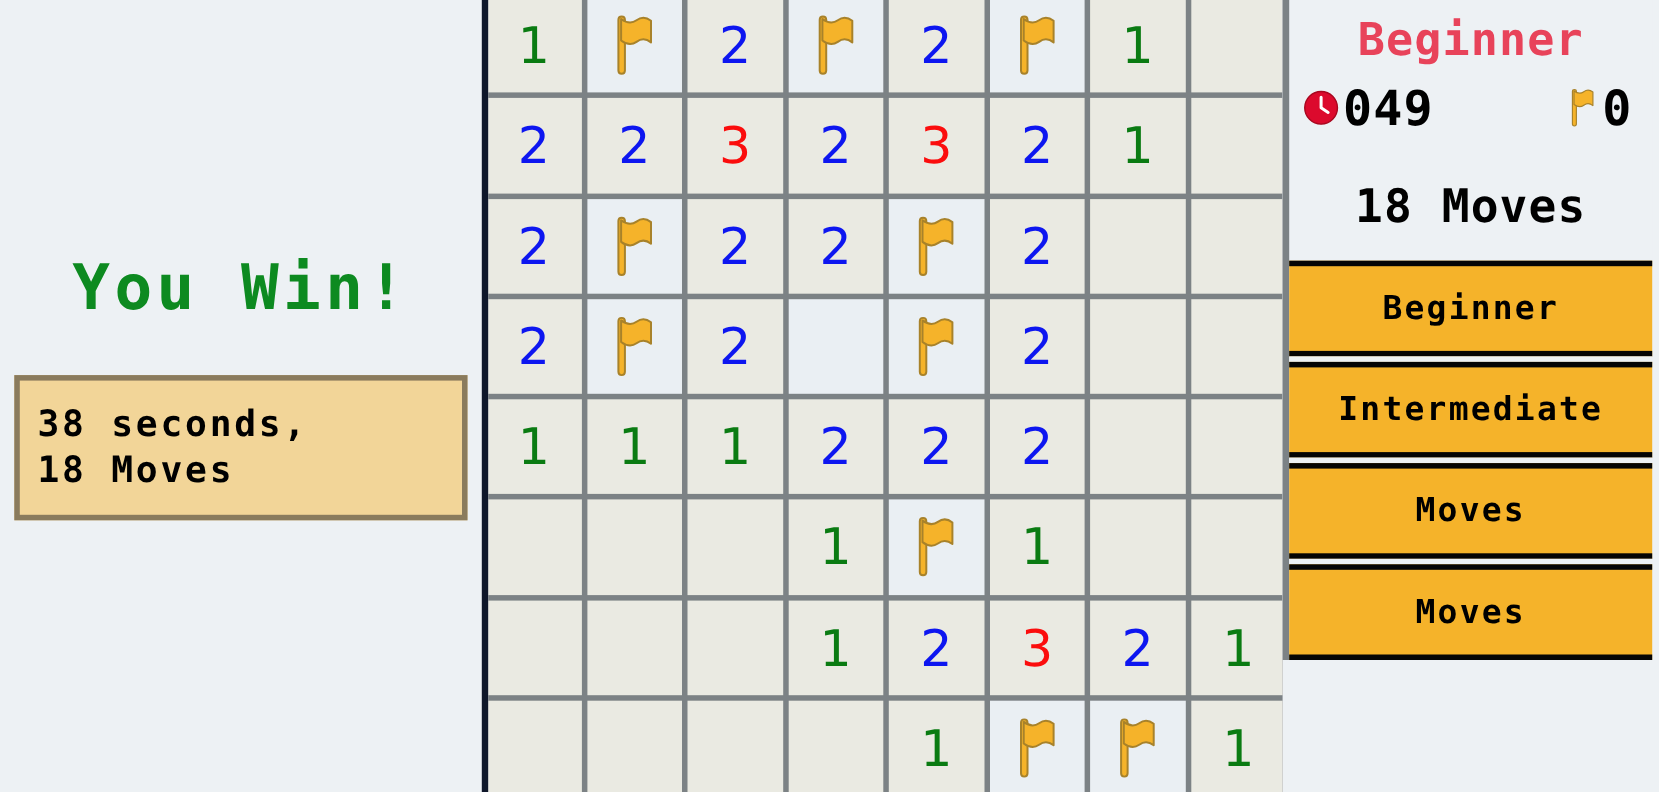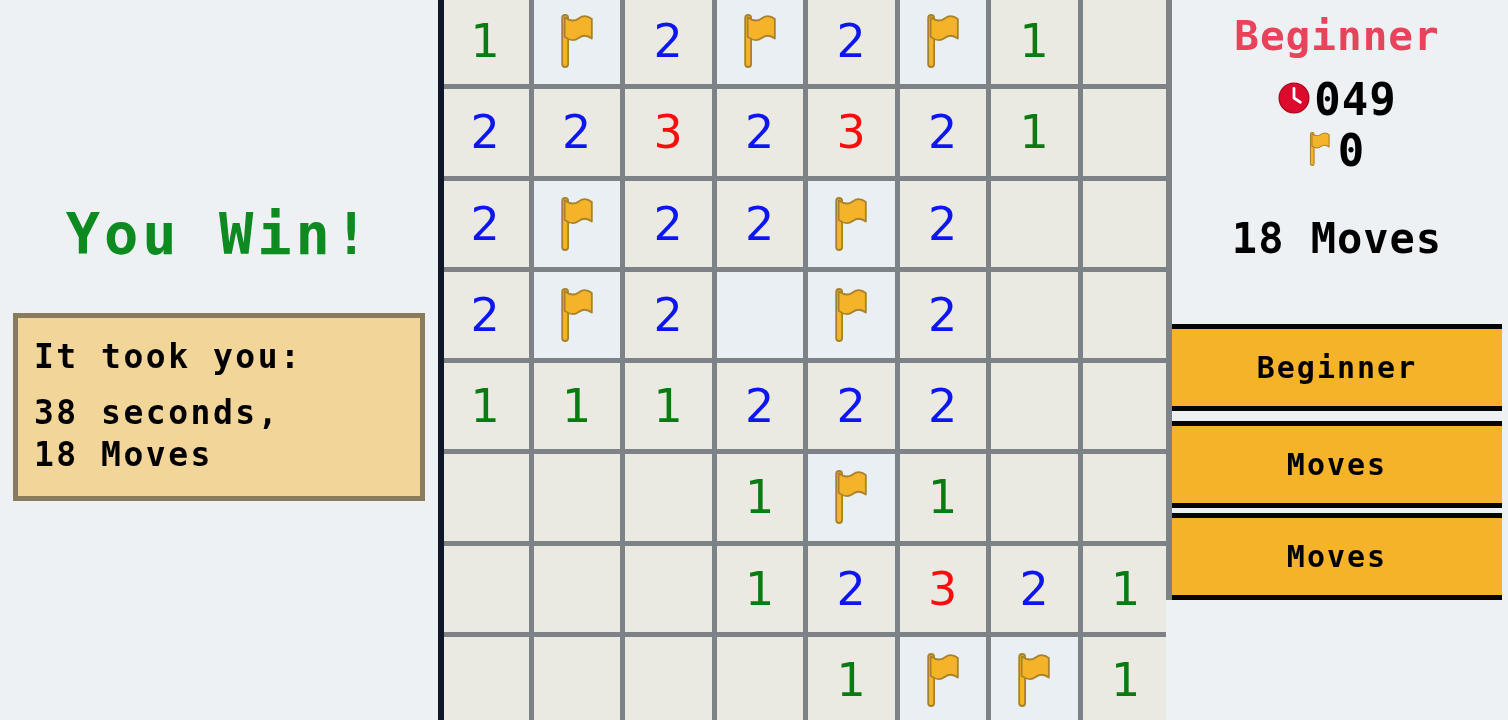--- a/index.html
+++ b/index.html
@@ -117,21 +117,20 @@
     color: #e8435a;
     text-align: center;
     letter-spacing: 1px;
     white-space: pre;
   }
   #counters-row {
     display: flex;
     align-items: center;
     margin-top: 14px;
     padding: 0 12px;
-    flex-direction: column;
   }
   .counter {
     display: flex;
     align-items: center;
   }
   #timer-counter { flex: 1 1 auto; }
   #flag-counter  { flex: 0 0 auto; padding-right: 6px; }
   .counter-value {
     font-family: "DejaVu Sans Mono", monospace;
     font-size: 44px;
@@ -182,21 +181,20 @@
   .btn-gap { height: 5px; background: #edf1f4; width: 100%; }
 </style>
 </head>
 <body>
 
 <div id="app">
 
   <div id="left-panel">
     <div id="win-title">You Win!</div>
     <div id="result-box">
-      <div class="result-line" id="result-line-1">It took you:</div>
       <div class="result-line">38 seconds,</div>
       <div class="result-line">18 Moves</div>
     </div>
   </div>
 
   <div id="board-wrap">
     <div id="board">
         <div class="cell n1">
           <span>1</span>
         </div>
@@ -424,20 +422,21 @@
           <span class="counter-value">0</span>
         </div>
       </div>
 
       <div id="moves-label">18 Moves</div>
     </div>
 
     <div id="button-stack">
         <button class="menu-btn"><span>Beginner</span></button>
         <div class="btn-gap"></div>
+        <button class="menu-btn"><span>Intermediate</span></button>
         <div class="btn-gap"></div>
         <button class="menu-btn"><span>Moves</span></button>
         <div class="btn-gap"></div>
         <button class="menu-btn"><span>Moves</span></button>
       </div>
   </div>
 
 </div>
 
 </body></html>

